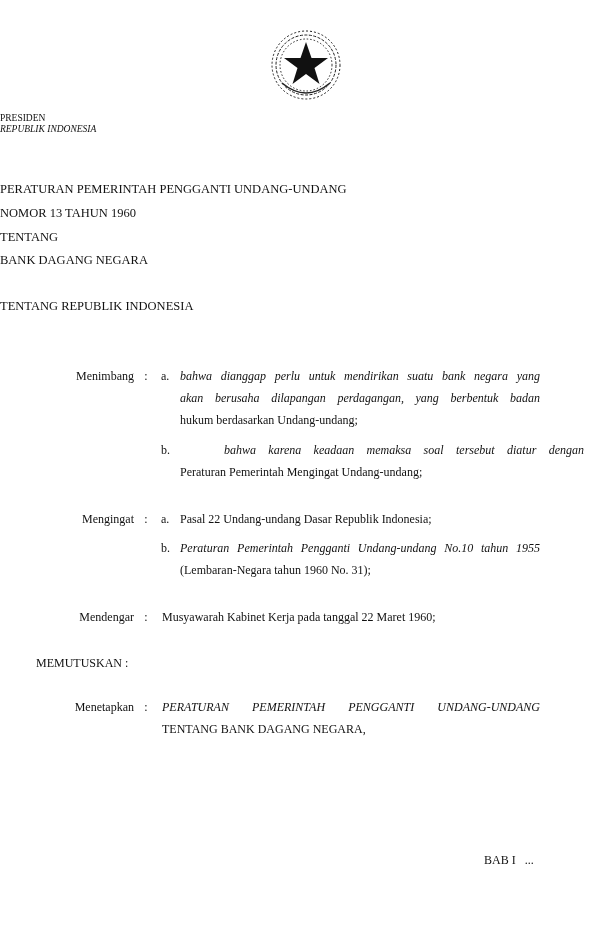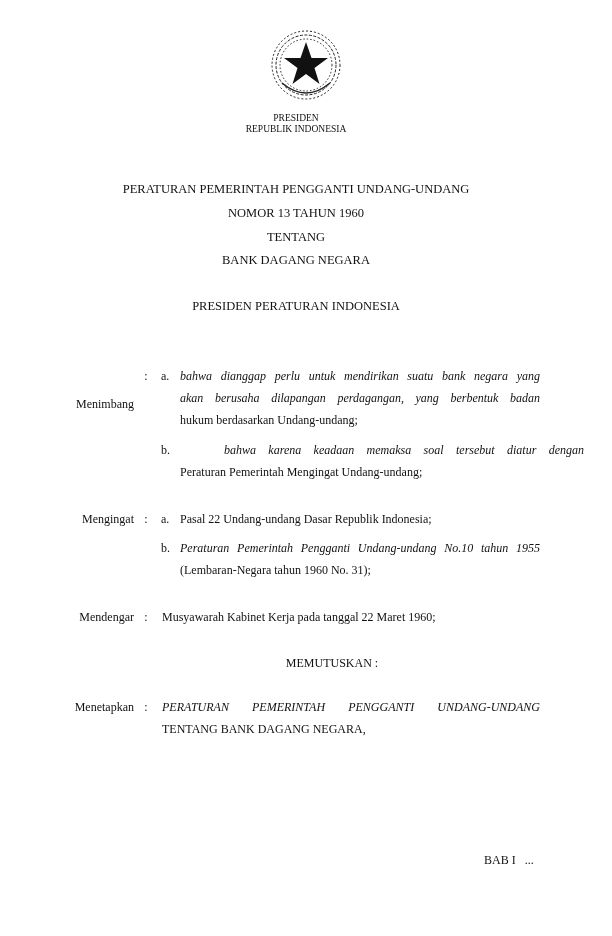--- a/index.html
+++ b/index.html
@@ -1,21 +1,21 @@
 <!DOCTYPE html>
 <html><head>
   <meta charset="utf-8">
   <style>
     html, body { margin: 0; padding: 0; }
     body {
       width: 612px; height: 936px; background: #ffffff; position: relative;
       font-family: "Liberation Serif", "DejaVu Serif", serif; color: #111; overflow: hidden;
     }
     .abs { position: absolute; }
-    .center { left: 0; width: 592px; text-align: center; }
+    .center { left: 0; width: 592px; text-align: left; }
     .emblem { left: 268px; top: 27px; width: 76px; height: 76px; }
     .hdr-small { font-size: 9.5px; line-height: 11px; }
     .title { font-size: 12.5px; line-height: 14px; }
     .row { font-size: 12px; line-height: 14px; }
     .label { width: 72px; text-align: right; }
     .colon { width: 10px; text-align: center; }
     .marker { width: 16px; }
     .justify-full { text-align: justify; text-align-last: justify; font-style: italic; }
   </style>
 </head>
@@ -26,30 +26,30 @@
     <g fill="none" stroke="#222" stroke-width="1">
       <circle cx="38" cy="38" r="34" stroke-dasharray="2 2"></circle>
       <circle cx="38" cy="38" r="30" stroke-dasharray="3 1.5"></circle>
       <circle cx="38" cy="38" r="26" stroke-dasharray="1.5 2"></circle>
       <path d="M14 56 Q38 76 62 56" stroke-width="1.5"></path>
     </g>
     <polygon fill="#111" points="38,15 43.5,31 60,31 46.5,41 51.5,57 38,47 24.5,57 29.5,41 16,31 32.5,31"></polygon>
   </svg>
 </div>
 <div class="abs center hdr-small" style="top:113px;">PRESIDEN</div>
-<div class="abs center hdr-small" style="top:124px;">REPUBLIK INDONESIA</div>
+<div class="abs center hdr-small" style="top:124px;font-style:italic;">REPUBLIK INDONESIA</div>
 
 <div class="abs center title" style="top:182px;">PERATURAN PEMERINTAH PENGGANTI UNDANG-UNDANG</div>
 <div class="abs center title" style="top:206px;">NOMOR 13 TAHUN 1960</div>
 <div class="abs center title" style="top:230px;">TENTANG</div>
 <div class="abs center title" style="top:253px;">BANK DAGANG NEGARA</div>
-<div class="abs center title" style="top:299px;">PRESIDEN PERATURAN INDONESIA</div>
+<div class="abs center title" style="top:299px;">TENTANG REPUBLIK INDONESIA</div>
 
 <div>
-  <div class="abs row label" style="left:62px; top:369px;margin-top:28px;">Menimbang</div>
+  <div class="abs row label" style="left:62px; top:369px;">Menimbang</div>
   <div class="abs row colon" style="left:141px; top:369px;">:</div>
   <div class="abs row marker" style="left:161px; top:369px;">a.</div>
   <div class="abs row justify-full" style="left:180px; top:369px; width:360px;">bahwa dianggap perlu untuk mendirikan suatu bank negara yang</div>
   <div class="abs row justify-full" style="left:180px; top:391px; width:360px;">akan berusaha dilapangan perdagangan, yang berbentuk badan</div>
   <div class="abs row" style="left:180px; top:413px;">hukum berdasarkan Undang-undang;</div>
   <div class="abs row marker" style="left:161px; top:443px;">b.</div>
   <div class="abs row justify-full" style="left:180px; top:443px; width:360px;padding-left:44px;">bahwa karena keadaan memaksa soal tersebut diatur dengan</div>
   <div class="abs row" style="left:180px; top:465px;">Peraturan Pemerintah Mengingat Undang-undang;</div>
 </div>
 

